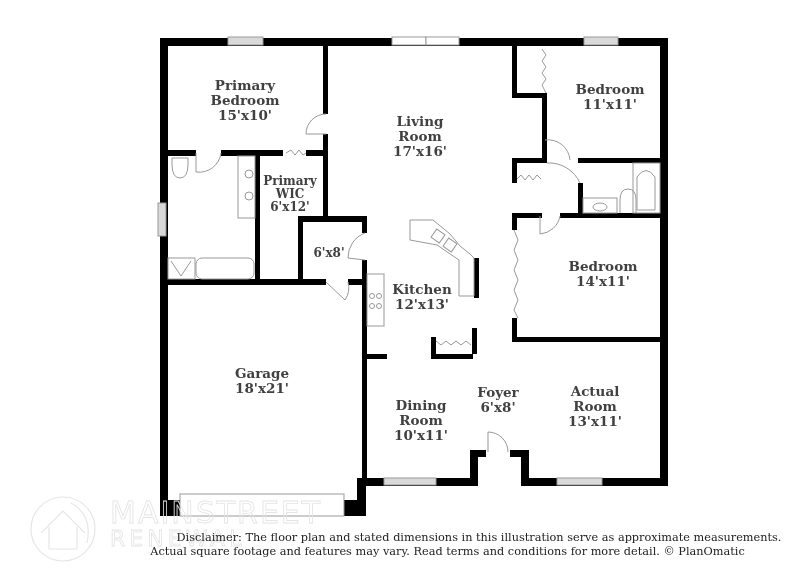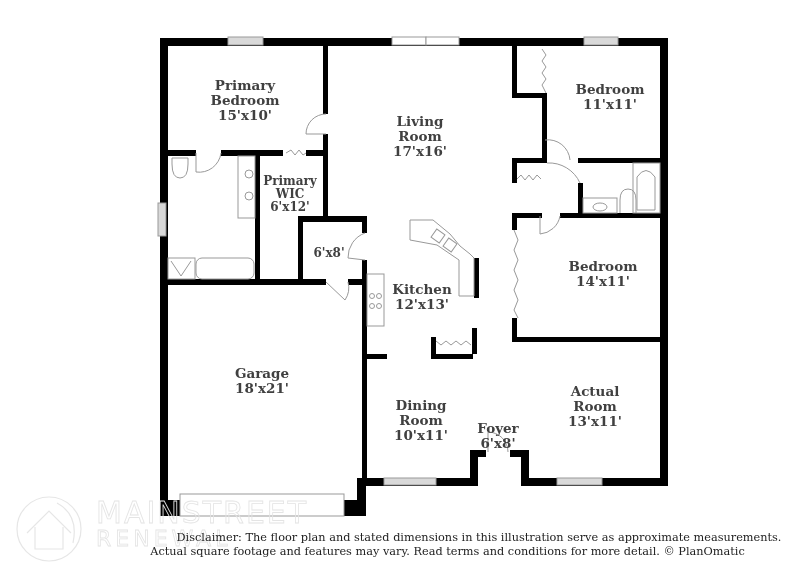--- a/index.html
+++ b/index.html
@@ -4,21 +4,21 @@
 <style>
   html, body { margin: 0; padding: 0; background: #ffffff; }
   body { width: 809px; height: 588px; position: relative; overflow: hidden; font-family: "DejaVu Serif", "Liberation Serif", serif; }
   #plan { position: absolute; left: 0; top: 0; width: 809px; height: 588px; }
   .wall { fill: #000; }
   .thin { fill: none; stroke: #999; stroke-width: 1; }
   .window { fill: #d9d9d9; stroke: #999; stroke-width: 1; }
   .window-white { fill: #fff; stroke: #999; stroke-width: 1; }
   .room-label { position: absolute; text-align: center; font-family: "DejaVu Serif", "Liberation Serif", serif; font-weight: bold; color: #404040; font-size: 13.5px; line-height: 15px; transform: translateX(-50%); white-space: nowrap; }
   .room-label span { display: block; }
-  .watermark { position: absolute; left: 11px; top: 493px; width: 330px; height: 70px; }
+  .watermark { position: absolute; left: 25px; top: 493px; width: 330px; height: 70px; }
   .wm-text { position: absolute; font-family: "DejaVu Sans", "Liberation Sans", sans-serif; color: transparent; -webkit-text-stroke: 0.8px #e4e4e4; letter-spacing: 2px; }
   .wm-main { left: 85px; top: 2px; font-size: 30px; }
   .wm-sub { left: 85px; top: 33px; font-size: 22px; letter-spacing: 4px; }
   .disclaimer { position: absolute; left: 0; width: 808px; top: 531px; text-align: center; font-family: "DejaVu Serif", "Liberation Serif", serif; font-size: 11.3px; line-height: 14px; color: #222; }
   .disclaimer span { display: block; }
   .disc1 { padding-left: 150px; }
   .disc2 { padding-left: 87px; }
 </style>
 </head>
 <body>
@@ -184,21 +184,21 @@
 </div>
 <div class="room-label" style="left:262px; top:366px;">
   <span>Garage</span>
   <span>18'x21'</span>
 </div>
 <div class="room-label" style="left:421px; top:398px;">
   <span>Dining</span>
   <span>Room</span>
   <span>10'x11'</span>
 </div>
-<div class="room-label" style="left:498px; top:385px;margin-top:36px;">
+<div class="room-label" style="left:498px; top:385px;">
   <span>Foyer</span>
   <span>6'x8'</span>
 </div>
 <div class="room-label" style="left:595px; top:384px;">
   <span>Actual</span>
   <span>Room</span>
   <span>13'x11'</span>
 </div>
 
 <div class="watermark">

